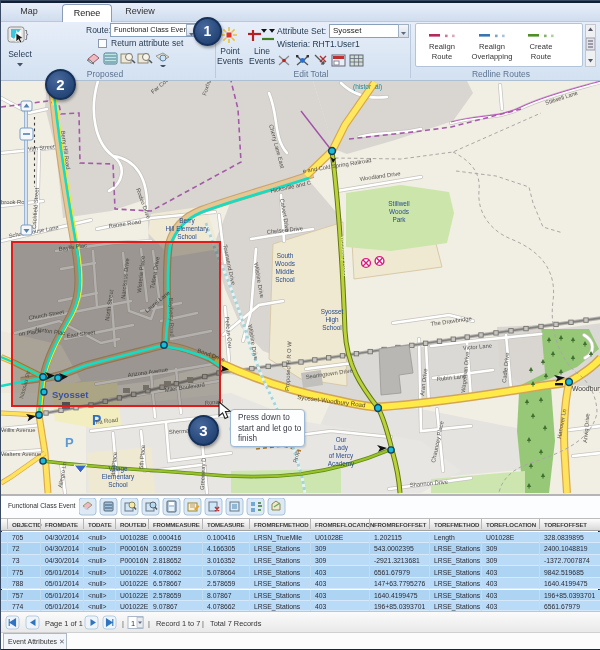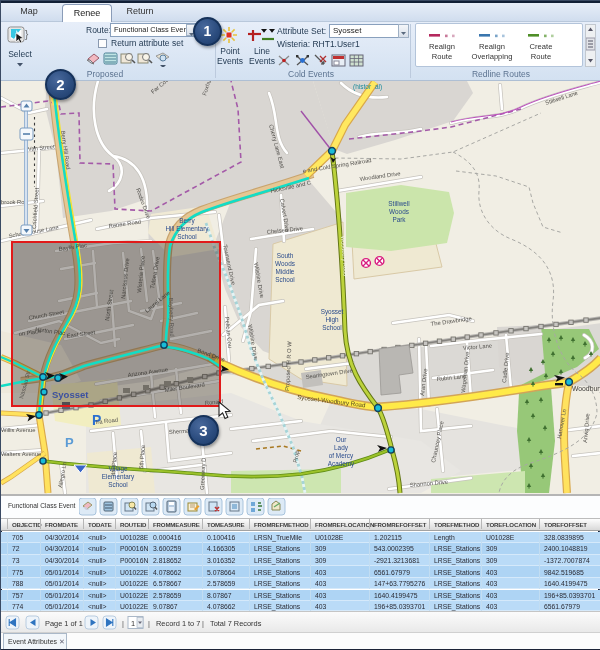--- a/index.html
+++ b/index.html
@@ -11,21 +11,21 @@
 </head>
 <body>
 <div id="app">
 
 <div class="abs" style="left:0;top:0;width:600px;height:21px;background:linear-gradient(#122036,#122036 2px,#e7eef8 2px,#cfdcee 21px);border-bottom:1px solid #b9c8db;"></div>
 
 <div class="abs" style="left:8px;top:5px;width:40px;height:15px;font-size:9px;color:#333;text-align:center;">Map</div>
 
 <div class="abs" style="left:61px;top:3px;width:50px;height:19px;background:#fff;border:1px solid #8a9cb8;border-bottom:none;border-radius:4px 4px 0 0;font-size:9px;color:#222;text-align:center;line-height:17px;">Renee</div>
 
-<div class="abs" style="left:116px;top:5px;width:46px;height:15px;font-size:9px;color:#333;text-align:center;">Return</div>
+<div class="abs" style="left:116px;top:5px;width:46px;height:15px;font-size:9px;color:#333;text-align:center;">Review</div>
 
 <div class="abs" style="left:0;top:21px;width:600px;height:59px;background:linear-gradient(#e7eef9,#d3e1f1);border-bottom:1px solid #aebfd4;"></div>
 
 <div class="abs" style="left:214px;top:23px;width:1px;height:54px;background:#bccadd;"></div>
 
 <div class="abs" style="left:409px;top:23px;width:1px;height:54px;background:#bccadd;"></div>
 
 <div class="abs" style="left:3px;top:23px;width:32px;height:43px;">
   <svg width="32" height="43">
     <rect x="4" y="3" width="16" height="15" rx="2.5" fill="#f2f2f2" stroke="#8a8a8a"></rect>
@@ -128,21 +128,21 @@
           <rect x="1" y="2" width="11" height="3" fill="#c03030"></rect>
           <rect x="2" y="7" width="5" height="4" fill="#fff" stroke="#889"></rect>
         </g>
     <g transform="translate(72,0)">
           <rect x="0" y="1" width="13" height="11" fill="#cfe0cf" stroke="#667"></rect>
           <path d="M0,4.5 h13 M0,8 h13 M4.3,1 v11 M8.6,1 v11" stroke="#667" stroke-width=".8"></path>
         </g>
   </svg>
 </div>
 
-<div class="abs" style="left:266px;top:68px;width:88px;font-size:8.5px;color:#5c7390;text-align:center;">Cold Events</div>
+<div class="abs" style="left:266px;top:68px;width:88px;font-size:8.5px;color:#5c7390;text-align:center;">Edit Total</div>
 
 <div class="abs" style="left:414px;top:22px;width:168px;height:44px;background:#fff;border:1px solid #b3c4da;border-radius:2px;"></div>
 
 <div class="abs" style="left:418px;top:26px;width:46px;height:38px;">
   <svg width="46" height="38">
     <rect x="10" y="7" width="11" height="2.6" fill="#b5295e"></rect>
         <rect x="26" y="7.6" width="2.6" height="2.6" fill="#c87a9a"></rect>
         <rect x="33" y="7.6" width="2.6" height="2.6" fill="#d8a8bd"></rect>
     <text x="23" y="22" font-size="7.6" fill="#333" text-anchor="middle">Realign</text>
     <text x="23" y="32" font-size="7.6" fill="#333" text-anchor="middle">Route</text>
@@ -676,20 +676,21 @@
     <path d="M4.5,130 l6,0 l-3,4 Z" fill="#5580ac"></path>
   </svg>
 </div>
 
 <div class="abs" style="left:44px;top:68px;width:31px;height:31px;border-radius:50%;background:radial-gradient(circle at 38% 32%,#49699c,#2c4d7f 55%,#1c3a68 100%);border:2px solid #16325a;box-shadow:1px 2px 3px rgba(0,0,0,.35);color:#fff;font-size:15px;font-weight:bold;text-align:center;line-height:27px;">2</div>
 
 <div class="abs" style="left:192px;top:16px;width:29px;height:29px;border-radius:50%;background:radial-gradient(circle at 38% 32%,#49699c,#2c4d7f 55%,#1c3a68 100%);border:2px solid #16325a;box-shadow:1px 2px 3px rgba(0,0,0,.35);color:#fff;font-size:14px;font-weight:bold;text-align:center;line-height:25px;">1</div>
 
 <div class="abs" style="left:187px;top:414px;width:31px;height:31px;border-radius:50%;background:radial-gradient(circle at 38% 32%,#49699c,#2c4d7f 55%,#1c3a68 100%);border:2px solid #16325a;box-shadow:1px 2px 3px rgba(0,0,0,.35);color:#fff;font-size:15px;font-weight:bold;text-align:center;line-height:27px;">3</div>
 
+<div class="abs" style="left:229px;top:408px;width:75px;height:38px;background:#fdfeff;border:1.5px solid #9cbad8;border-radius:4px;font-size:8.2px;color:#3c3c46;padding:3px 0 0 7px;line-height:10.6px;box-shadow:1px 1px 2px rgba(0,0,0,.15);">Press down to<br>start and let go to<br>finish</div>
 
 <div class="abs" style="left:216px;top:400px;width:14px;height:20px;">
   <svg width="14" height="20">
         <path d="M2,1 L2,15 L5.6,11.8 L8,17.5 L10.8,16.2 L8.4,10.6 L13,10.2 Z" fill="#fff" stroke="#222" stroke-width="1.1"></path>
       </svg>
 </div>
 
 <div class="abs" style="left:0;top:493px;width:600px;height:2px;background:#b5b5b5;"></div>
 
 <div class="abs" style="left:0;top:495px;width:600px;height:22px;background:#fcfdfe;"></div>

